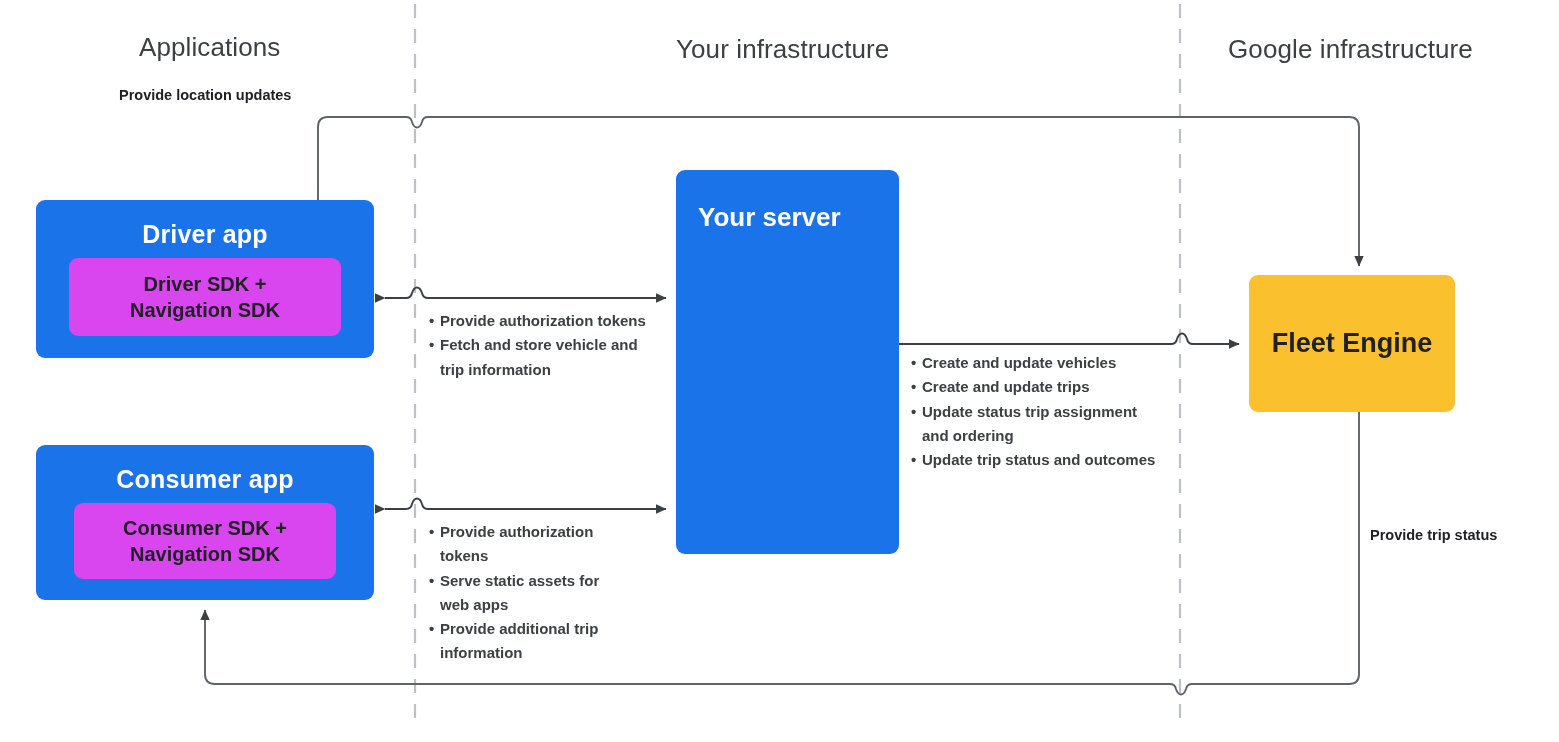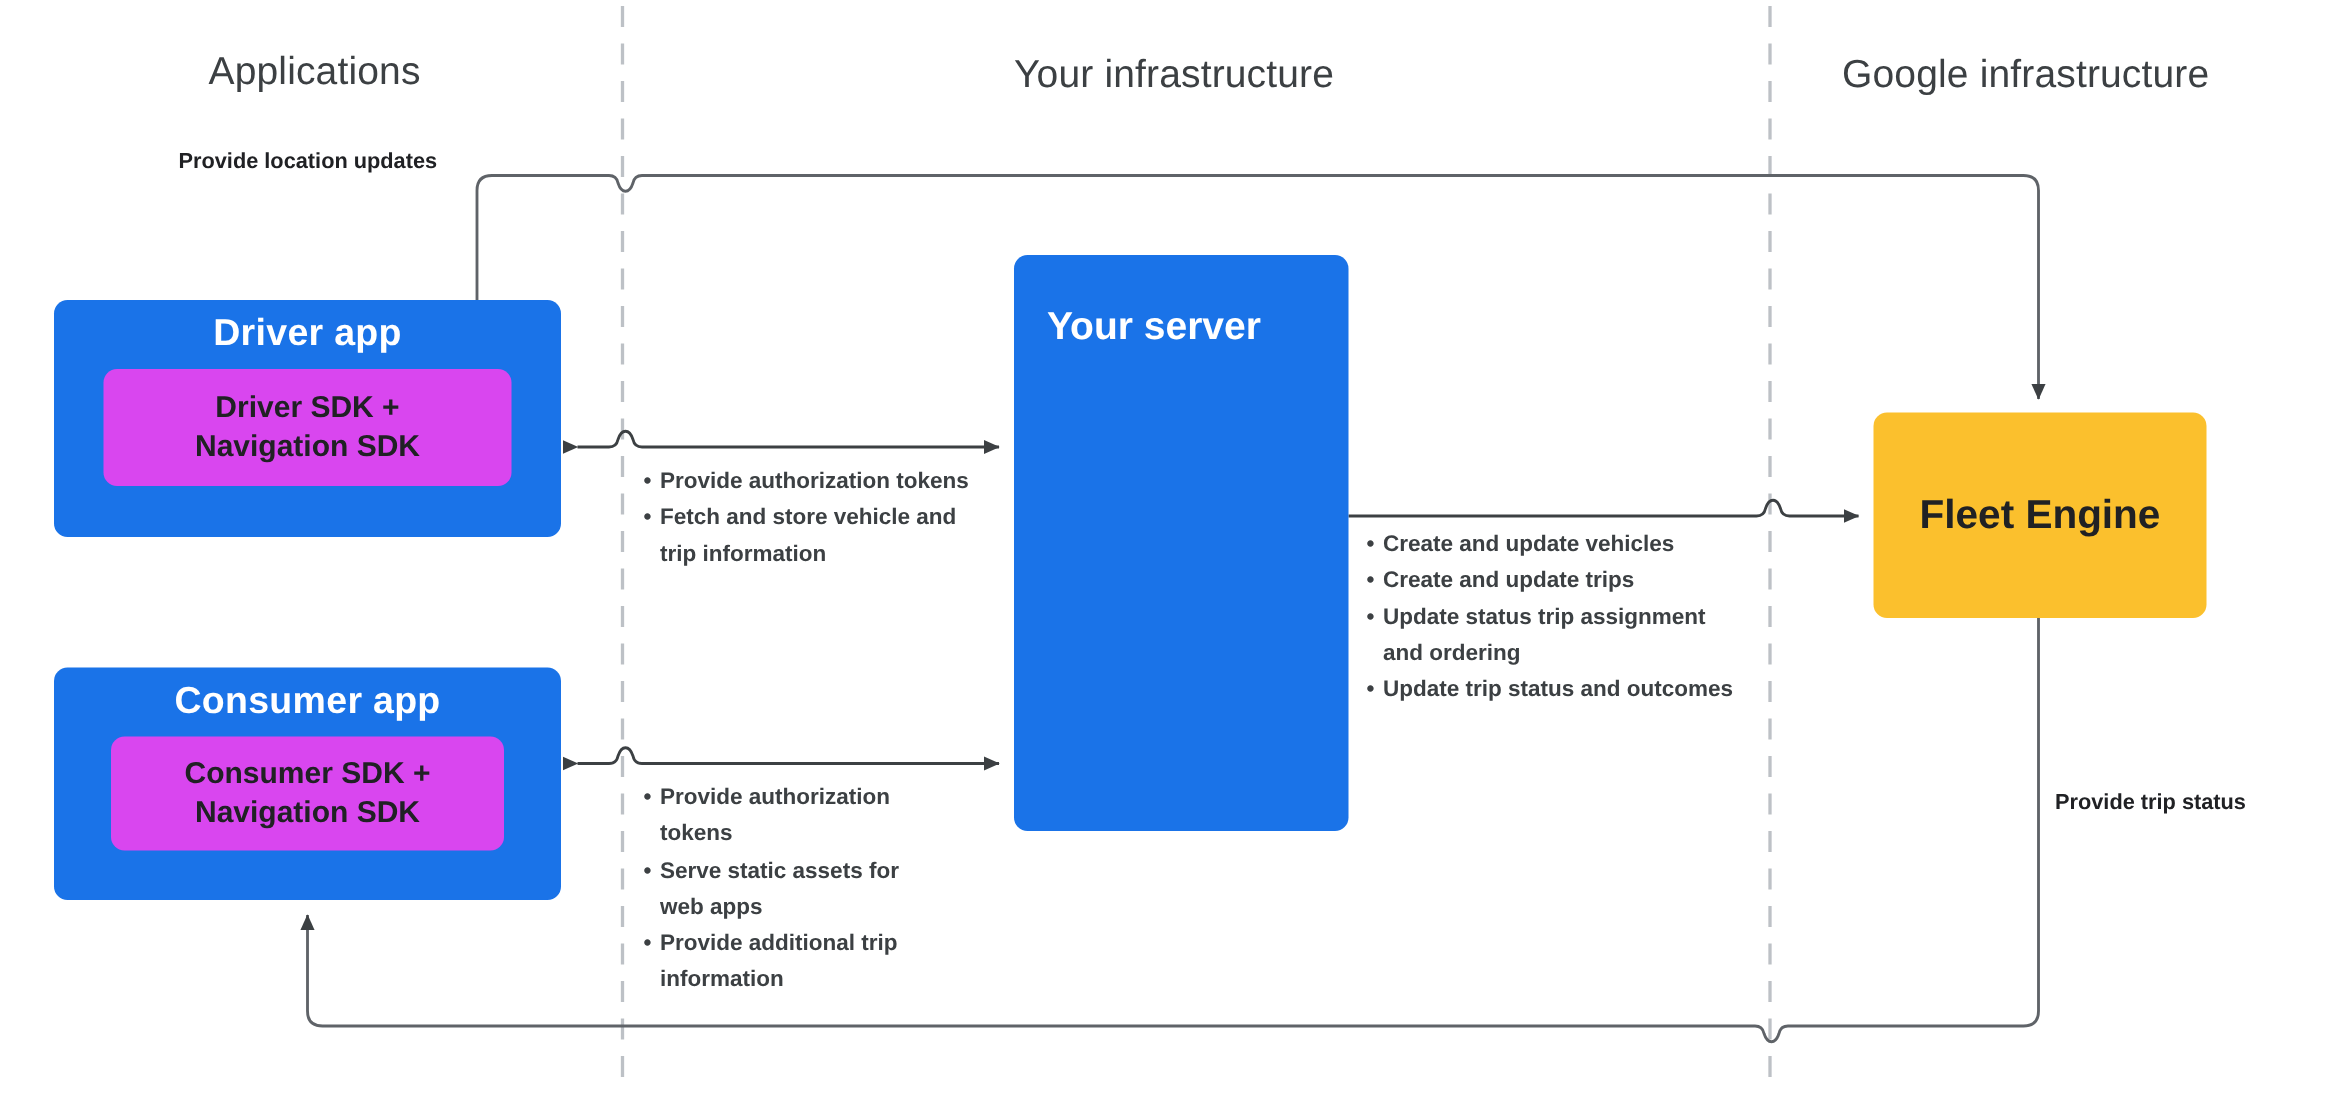--- a/index.html
+++ b/index.html
@@ -35,21 +35,21 @@
     background: #1a73e8;
     border-radius: 9px;
     display: flex;
     flex-direction: column;
     align-items: center;
   }
   .app-title {
     color: #ffffff;
     font-size: 25px;
     font-weight: 700;
-    margin-top: 8px;
+    margin-top: 20px;
     letter-spacing: 0.2px;
     white-space: nowrap;
   }
   .sdk-box {
     background: #d946ef;
     border-radius: 9px;
     color: #202124;
     font-size: 20px;
     font-weight: 700;
     display: flex;
@@ -165,21 +165,21 @@
       <path d="M899,344
                L1171,344 q5,0 6,-5 q1.8,-5.5 5,-5.5 q3.2,0 5,5.5 q1,5 6,5
                L1239,344" marker-end="url(#arrowR)"></path>
     </g>
   </svg>
 
   <div class="zone-title" style="left:127px; top:32px;margin-left:12px;">Applications</div>
   <div class="zone-title" style="left:676px; top:34px;">Your infrastructure</div>
   <div class="zone-title" style="left:1228px; top:34px;">Google infrastructure</div>
 
-  <div class="edge-label" style="left:119px; top:100px;">Provide location updates</div>
+  <div class="edge-label" style="left:119px; top:87px;">Provide location updates</div>
   <div class="edge-label" style="left:1370px; top:527px;">Provide trip status</div>
 
   <div class="app-box" style="left:36px; top:200px; width:338px; height:158px;">
     <div class="app-title">Driver app</div>
     <div class="sdk-box" style="width:272px; height:78px;">
       <span style="white-space:pre-line;">Driver SDK +
 Navigation SDK</span>
     </div>
   </div>
 
@@ -188,21 +188,21 @@
     <div class="sdk-box" style="width:262px; height:76px;">
       <span style="white-space:pre-line;">Consumer SDK +
 Navigation SDK</span>
     </div>
   </div>
 
   <div class="server-box" style="left:676px; top:170px; width:223px; height:384px;">
     <div class="server-title">Your server</div>
   </div>
 
-  <div class="engine-box" style="left:1249px; top:275px; width:222px; height:137px;">
+  <div class="engine-box" style="left:1249px; top:275px; width:206px; height:137px;">
     <div class="engine-title">Fleet Engine</div>
   </div>
 
   <div class="bullets" style="left:429px; top:309px; width:225px;">
       <div class="b-row">
         <span class="b-dot">•</span>
         <span class="b-txt">Provide authorization tokens</span>
       </div>
       <div class="b-row">
         <span class="b-dot">•</span>

